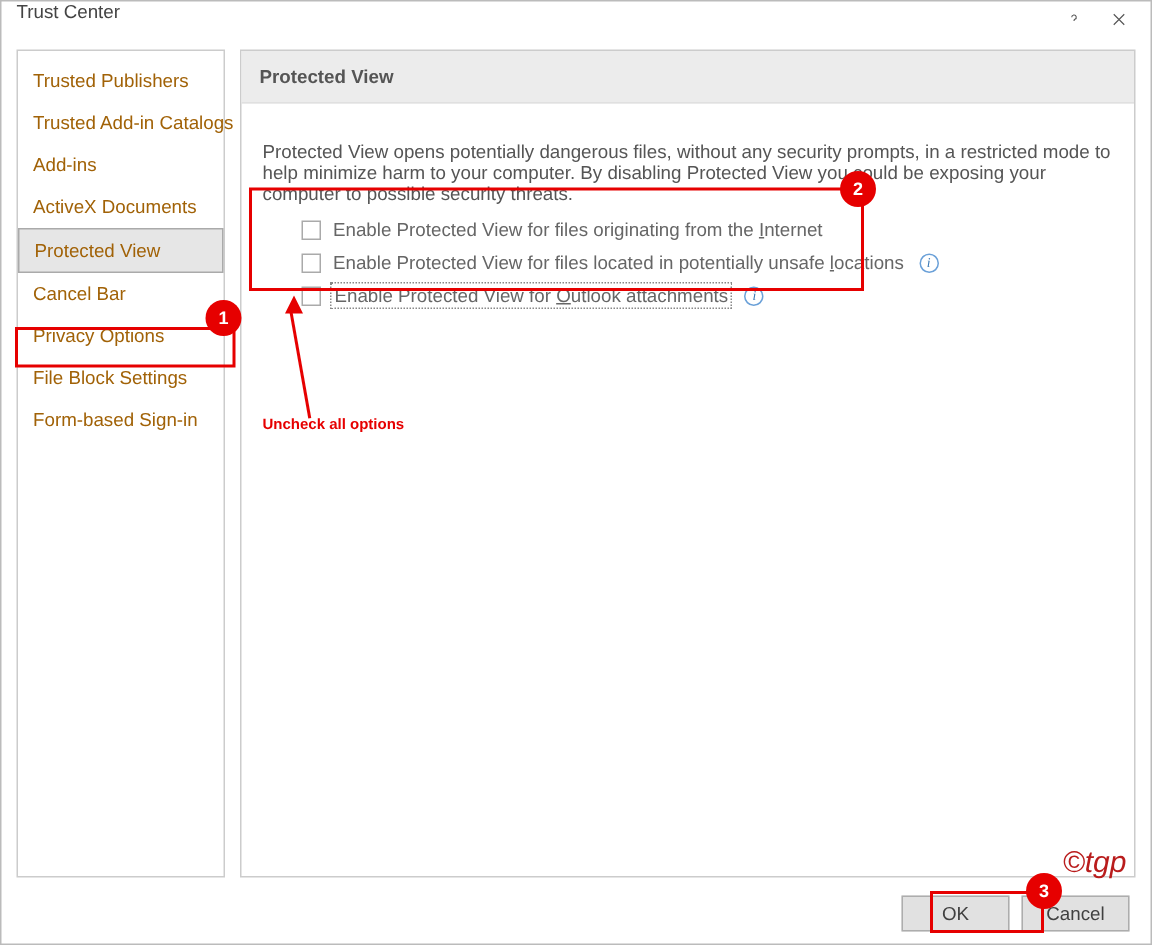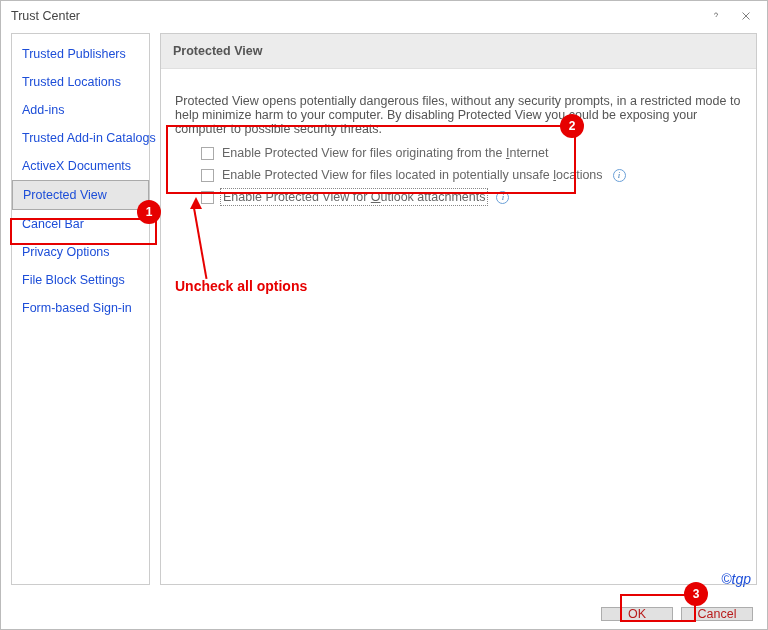--- a/index.html
+++ b/index.html
@@ -1,47 +1,47 @@
 <!DOCTYPE html>
 <html><head>
 <meta charset="utf-8">
 <style>
   * { box-sizing: border-box; }
   html, body { margin: 0; padding: 0; font-family: "Segoe UI", Arial, sans-serif; font-size: 12.5px; color: #333; }
   .dialog { position: relative; width: 768px; height: 630px; background: #fff; border: 1px solid #bbb; }
-  .titlebar { height: 30px; display: flex; align-items: center; padding: 0 6px 0 10px; color: #444; }
+  .titlebar { height: 30px; display: flex; padding: 0 6px 0 10px; color: #444; }
   .titlebar .spacer { flex: 1; }
   .title-btn { width: 30px; height: 24px; display: flex; align-items: center; justify-content: center; color: #555; }
   .title-btn svg { width: 12px; height: 12px; stroke: #555; stroke-width: 1.5; fill: none; }
 
   .body { position: absolute; top: 32px; bottom: 44px; left: 10px; right: 10px; display: flex; gap: 10px; }
   .sidebar { width: 139px; border: 1px solid #ccc; background: #fff; padding-top: 6px; }
-  .sidebar-item { padding: 7px 10px; color: #1d4ed8; white-space: nowrap; }
+  .sidebar-item { padding: 7px 10px; color: #a16207; white-space: nowrap; }
   .sidebar-item.selected { background: #e6e6e6; border: 1px solid #aaa; margin: 0; }
   .main { flex: 1; border: 1px solid #ccc; background: #fff; padding: 0; position: relative; }
   .section-header { background: #ececec; color: #555; font-weight: 600; padding: 10px 12px; border-bottom: 1px solid #e0e0e0; }
   .section-body { padding: 25px 14px; color: #555; }
   .options { margin-top: 6px; }
   .opt-row { display: flex; align-items: center; padding: 4px 0; gap: 8px; color: #666; margin-left: 26px; }
   .checkbox { width: 13px; height: 13px; border: 1px solid #aaa; background: #fff; flex-shrink: 0; }
   .opt-row .u { text-decoration: underline; }
   .info-icon { display:inline-flex; align-items:center; justify-content:center; width:13px; height:13px; border:1px solid #6aa0d8; border-radius:50%; color:#3a78b5; font-size:9px; font-style: italic; font-family: Georgia, serif; margin-left:2px; }
   .focus-rect { outline: 1px dotted #888; outline-offset: 1px; padding: 0 1px; }
 
   .footer { position: absolute; bottom: 8px; right: 14px; display: flex; gap: 8px; }
-  .btn { min-width: 72px; height: 14px; border: 1px solid #adadad; background: #e1e1e1; display:flex; align-items:center; justify-content:center; color:#b91c1c; }
+  .btn { min-width: 72px; height: 24px; border: 1px solid #adadad; background: #e1e1e1; display:flex; align-items:center; justify-content:center; color:#404040; }
 
   
   .overlay { position: absolute; inset: 0; pointer-events: none; }
   .red-box { position: absolute; border: 2px solid #e60000; }
   .badge { position: absolute; width: 24px; height: 24px; border-radius: 50%; background: #e60000; color: #fff; display:flex; align-items:center; justify-content:center; font-weight:bold; font-size:12px; }
-  .annot-text { position: absolute; color: #e60000; font-weight: bold; font-size: 14px; }
+  .annot-text { position: absolute; color: #e60000; font-weight: bold; font-size: 10px; }
   .arrow-line { position: absolute; background: #e60000; }
   .arrow-head { position:absolute; width:0; height:0; border-left:6px solid transparent; border-right:6px solid transparent; border-bottom:12px solid #e60000; }
-  .credit { position:absolute; bottom:42px; right:16px; color:#1d4ed8; font-style: italic; font-size:14px; }
+  .credit { position:absolute; bottom:42px; right:16px; color:#b91c1c; font-style: italic; font-size:20px; }
 </style>
 </head>
 <body>
 
 <div class="dialog">
 
   <div class="titlebar">
     <span>Trust Center</span>
     <span class="spacer"></span>
     <div class="title-btn">
@@ -52,23 +52,22 @@
     <div class="title-btn">
       <svg viewBox="0 0 24 24">
           <path d="M5 5l14 14M19 5L5 19"></path>
         </svg>
     </div>
   </div>
 
   <div class="body">
     <div class="sidebar" id="sidebar">
         <div class="sidebar-item">Trusted Publishers</div>
-        <div class="sidebar-item">Trusted Locations</div>
+        <div class="sidebar-item">Trusted Add-in Catalogs</div>
         <div class="sidebar-item">Add-ins</div>
-        <div class="sidebar-item">Trusted Add-in Catalogs</div>
         <div class="sidebar-item">ActiveX Documents</div>
         <div class="sidebar-item selected">Protected View</div>
         <div class="sidebar-item">Cancel Bar</div>
         <div class="sidebar-item">Privacy Options</div>
         <div class="sidebar-item">File Block Settings</div>
         <div class="sidebar-item">Form-based Sign-in</div>
       </div>
     <div class="main">
       <div class="section-header">Protected View</div>
       <div class="section-body">

